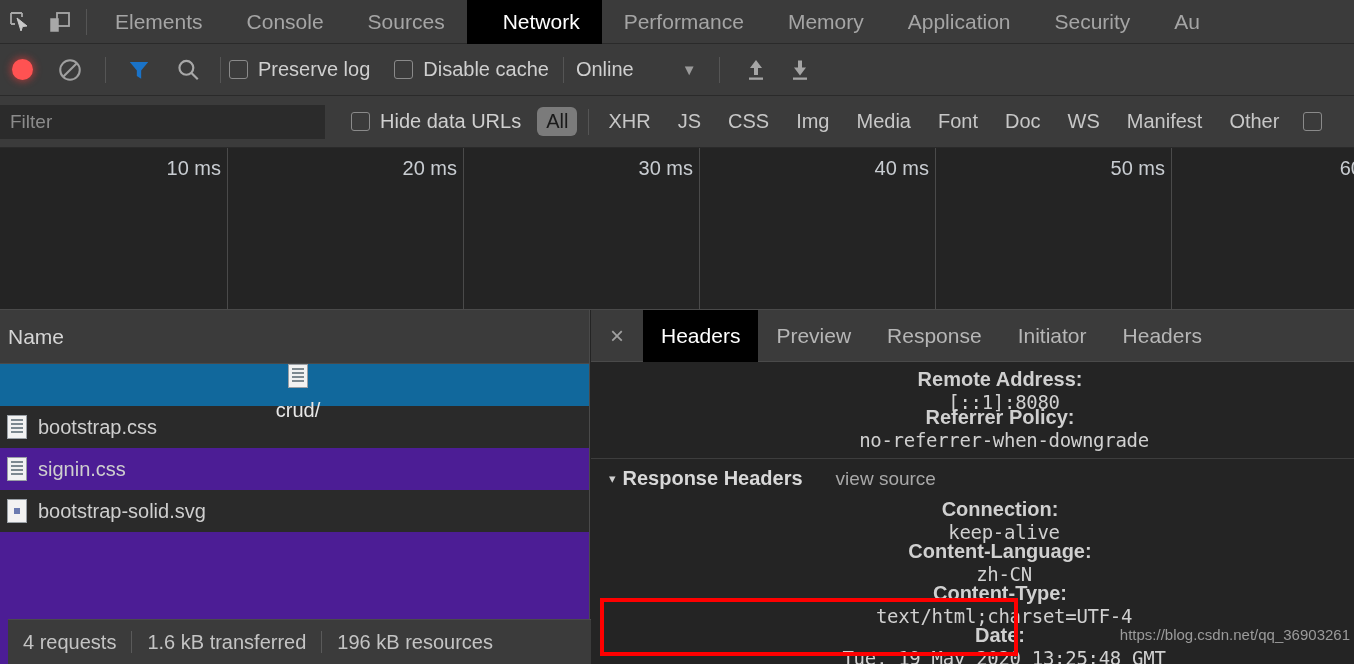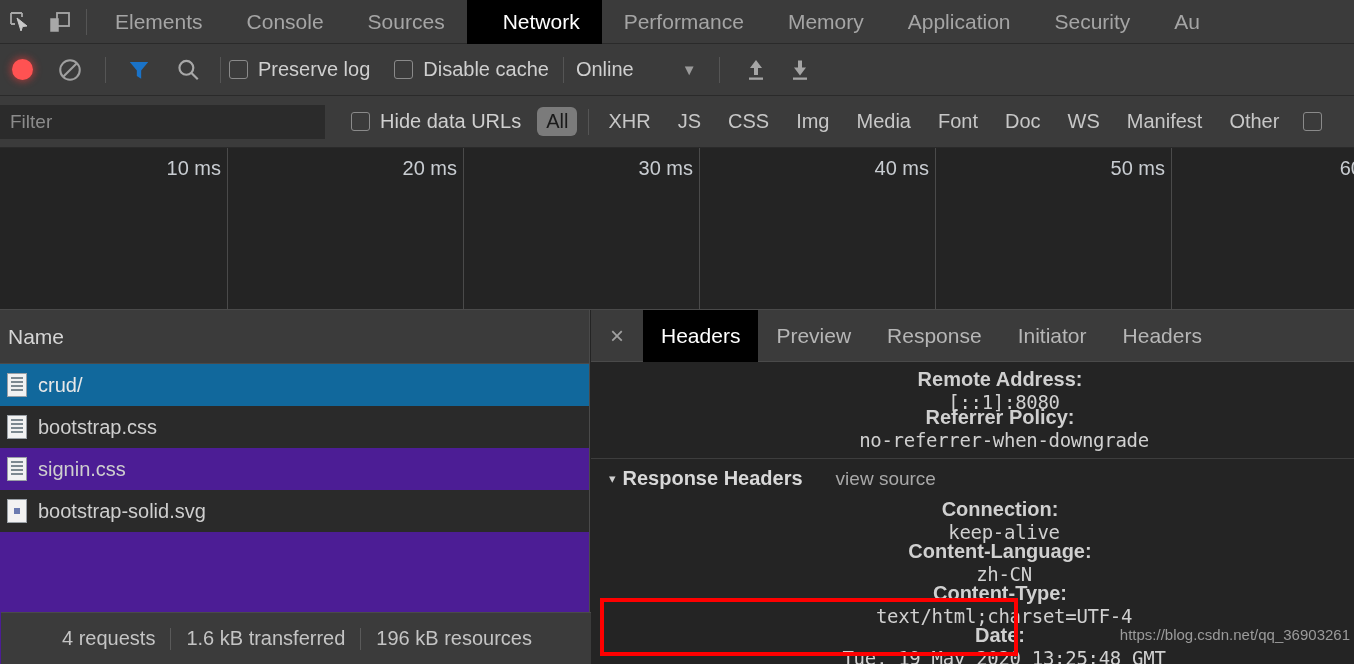--- a/index.html
+++ b/index.html
@@ -150,21 +150,21 @@
   .req-list { position: relative; }
   .req-row {
     height: 42px;
     display: flex; align-items: center;
     padding-left: 7px;
     font-size: 20px;
     color: #cfcfcf;
     gap: 11px;
   }
   .req-row.alt { background: #2a2a2a; }
-  .req-row.sel { background: #11689c; color: #e8e8e8; }
+  .req-row.sel { background: #11689c; color: #e8e8e8; flex-direction: column; }
   .file-ico {
     width: 20px; height: 24px;
     background: #f2f2f2;
     border: 1px solid #9aa0a6;
     position: relative;
     flex: 0 0 auto;
   }
   .file-ico::after {
     content: "";
     position: absolute; left: 3px; right: 3px; top: 3px; bottom: 3px;
@@ -174,26 +174,26 @@
         #7d8990 4px 6px, transparent 6px 8px,
         #7d8990 8px 10px, transparent 10px 12px,
         #7d8990 12px 14px, transparent 14px 16px,
         #7d8990 16px 18px);
   }
   .file-ico.img::after {
     left: 6px; right: 6px; top: 8px; bottom: 8px;
     background: #6b7bb0;
   }
   .status-bar {
-    position: absolute; bottom: 0; left: 1px;
-    width: 590px; height: 52px;
+    position: absolute; bottom: 0; left: 8px;
+    width: 590px; height: 45px;
     background: #3b3b3b;
     border-top: 1px solid #4a4a4a;
     display: flex; align-items: center;
-    font-size: 20px; color: #c4c4c4; padding-left: 46px;
+    font-size: 20px; color: #c4c4c4;
   }
   .status-item { padding: 0 15px; }
   .status-sep { width: 1px; height: 22px; background: #5a5a5a; }
 
   
   .detail-pane {
     position: absolute; top: 310px; left: 591px;
     width: 763px; height: 354px;
     background: #242424;
   }

